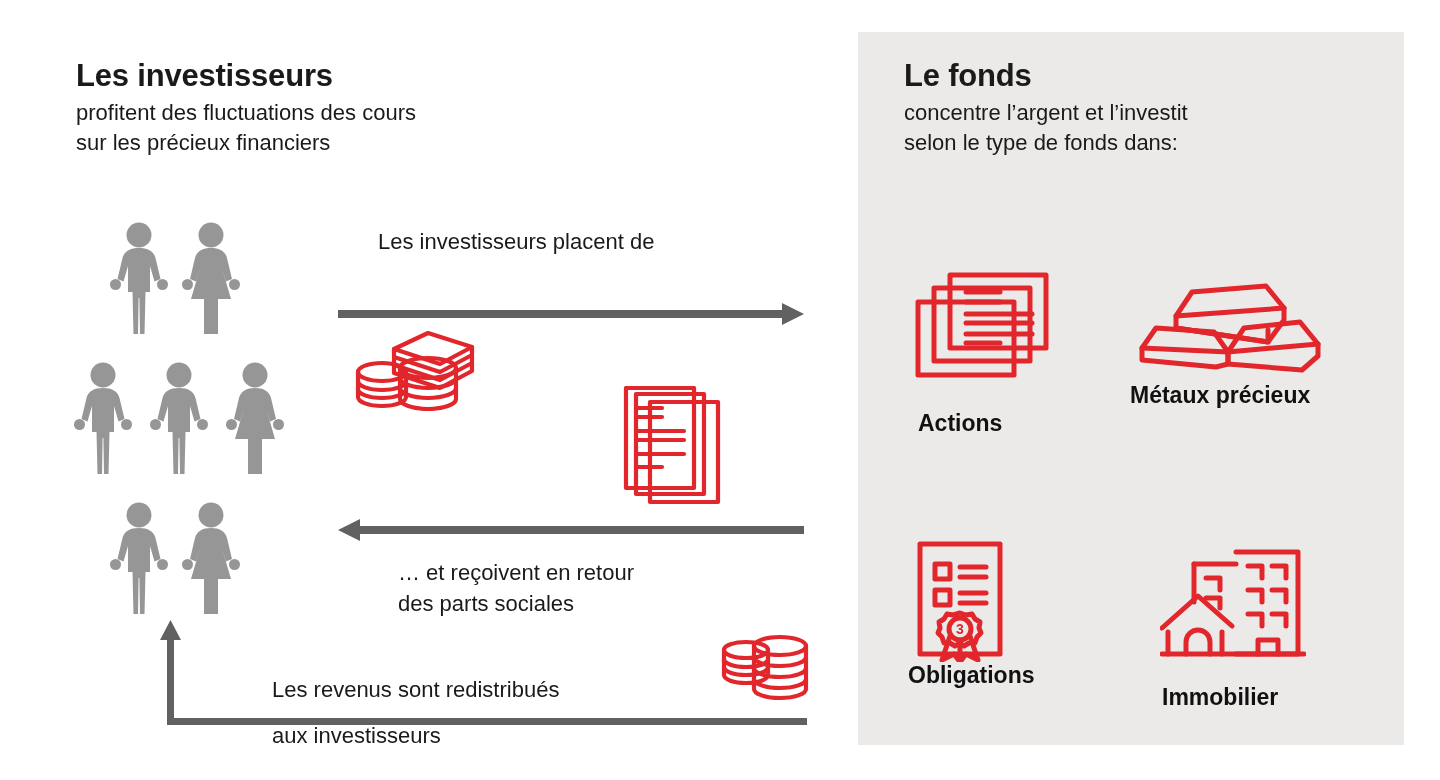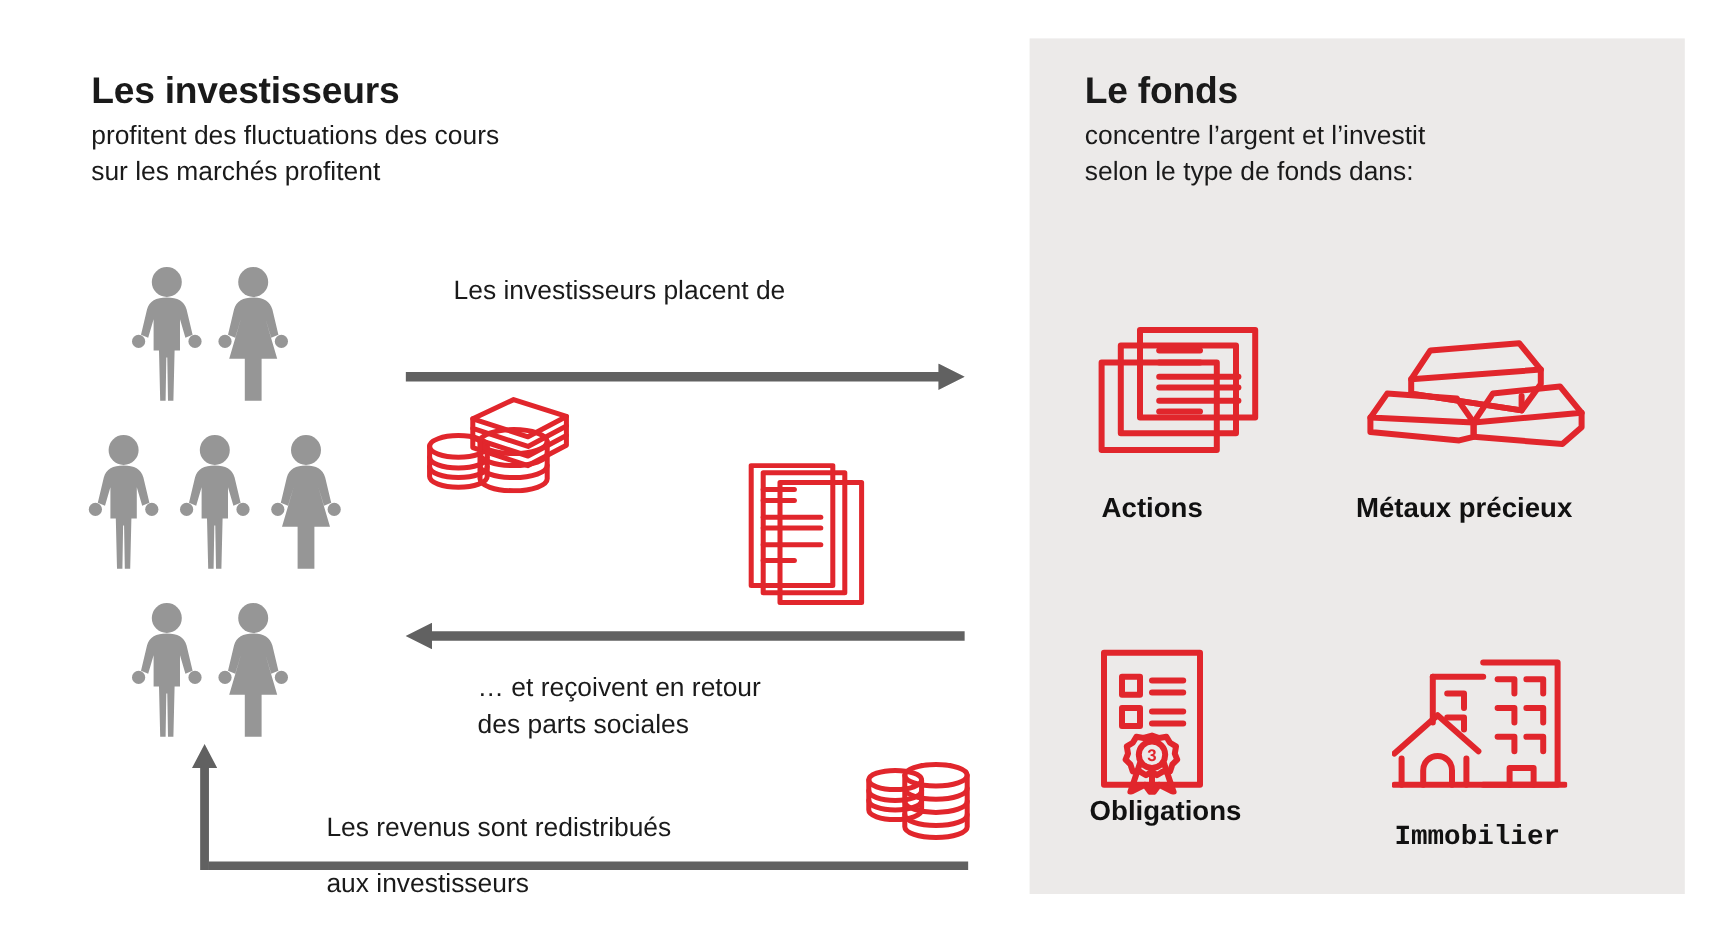--- a/index.html
+++ b/index.html
@@ -110,33 +110,33 @@
     color: #111111;
     white-space: nowrap;
     margin: 0;
   }
   #asset-actions  { left: 904px; top: 270px; margin-left: 10px; }
   #asset-metals   { left: 1128px; top: 270px; }
   #asset-bonds    { left: 904px; top: 540px; }
   #asset-realestate { left: 1160px; top: 540px; }
 
   #asset-actions .asset-label   { margin-top: 28px; margin-left: 4px; }
-  #asset-metals .asset-label    { margin-top: 28px; margin-left: 2px; }
+  #asset-metals .asset-label    { margin-left: 2px; }
   #asset-bonds .asset-label     { margin-left: 4px; }
-  #asset-realestate .asset-label{ margin-top: 22px; margin-left: 2px; font-family: Liberation Mono, monospace; }
+  #asset-realestate .asset-label{ margin-top: 22px; margin-left: 2px; }
 </style>
 </head>
 <body>
 
 <div id="fund-panel"></div>
 
 <div id="investors-header">
   <h1 class="block-title">Les investisseurs</h1>
   <p class="block-sub">profitent des fluctuations des cours</p>
-  <p class="block-sub">sur les marchés profitent</p>
+  <p class="block-sub">sur les précieux financiers</p>
 </div>
 
 <div id="fund-header">
   <h1 class="block-title">Le fonds</h1>
   <p class="block-sub">concentre l’argent et l’investit</p>
   <p class="block-sub">selon le type de fonds dans:</p>
 </div>
 
 <div id="people-group">
 

